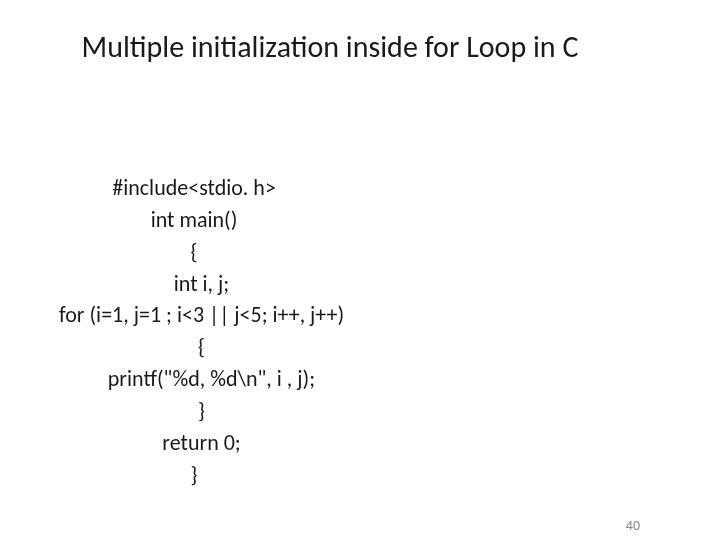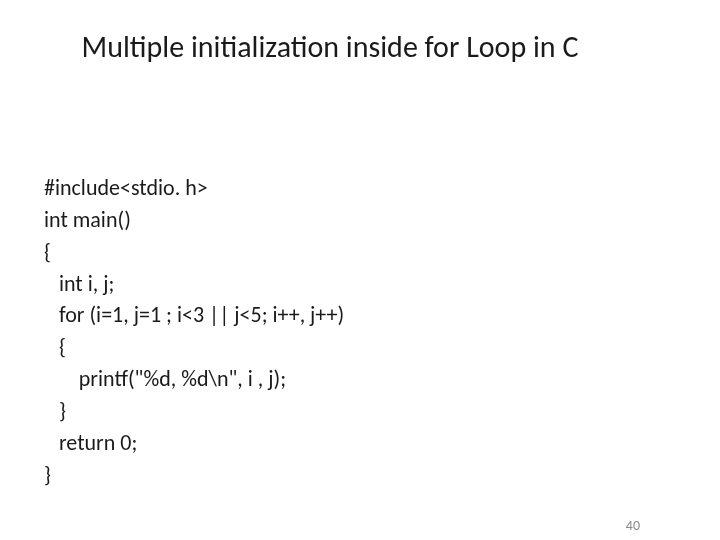--- a/index.html
+++ b/index.html
@@ -31,20 +31,21 @@
   }
   .code-block {
     position: absolute;
     top: 140px;
     left: 44px;
     font-size: 22px;
     line-height: 1.45;
     font-family: Calibri, "Segoe UI", Arial, sans-serif;
     white-space: pre;
     color: #1a1a1a;
+    text-align: center;
   }
   .page-number {
     position: absolute;
     bottom: 6px;
     right: 20px;
     font-size: 14px;
     color: #8a8a8a;
   }
 </style>
 </head>

